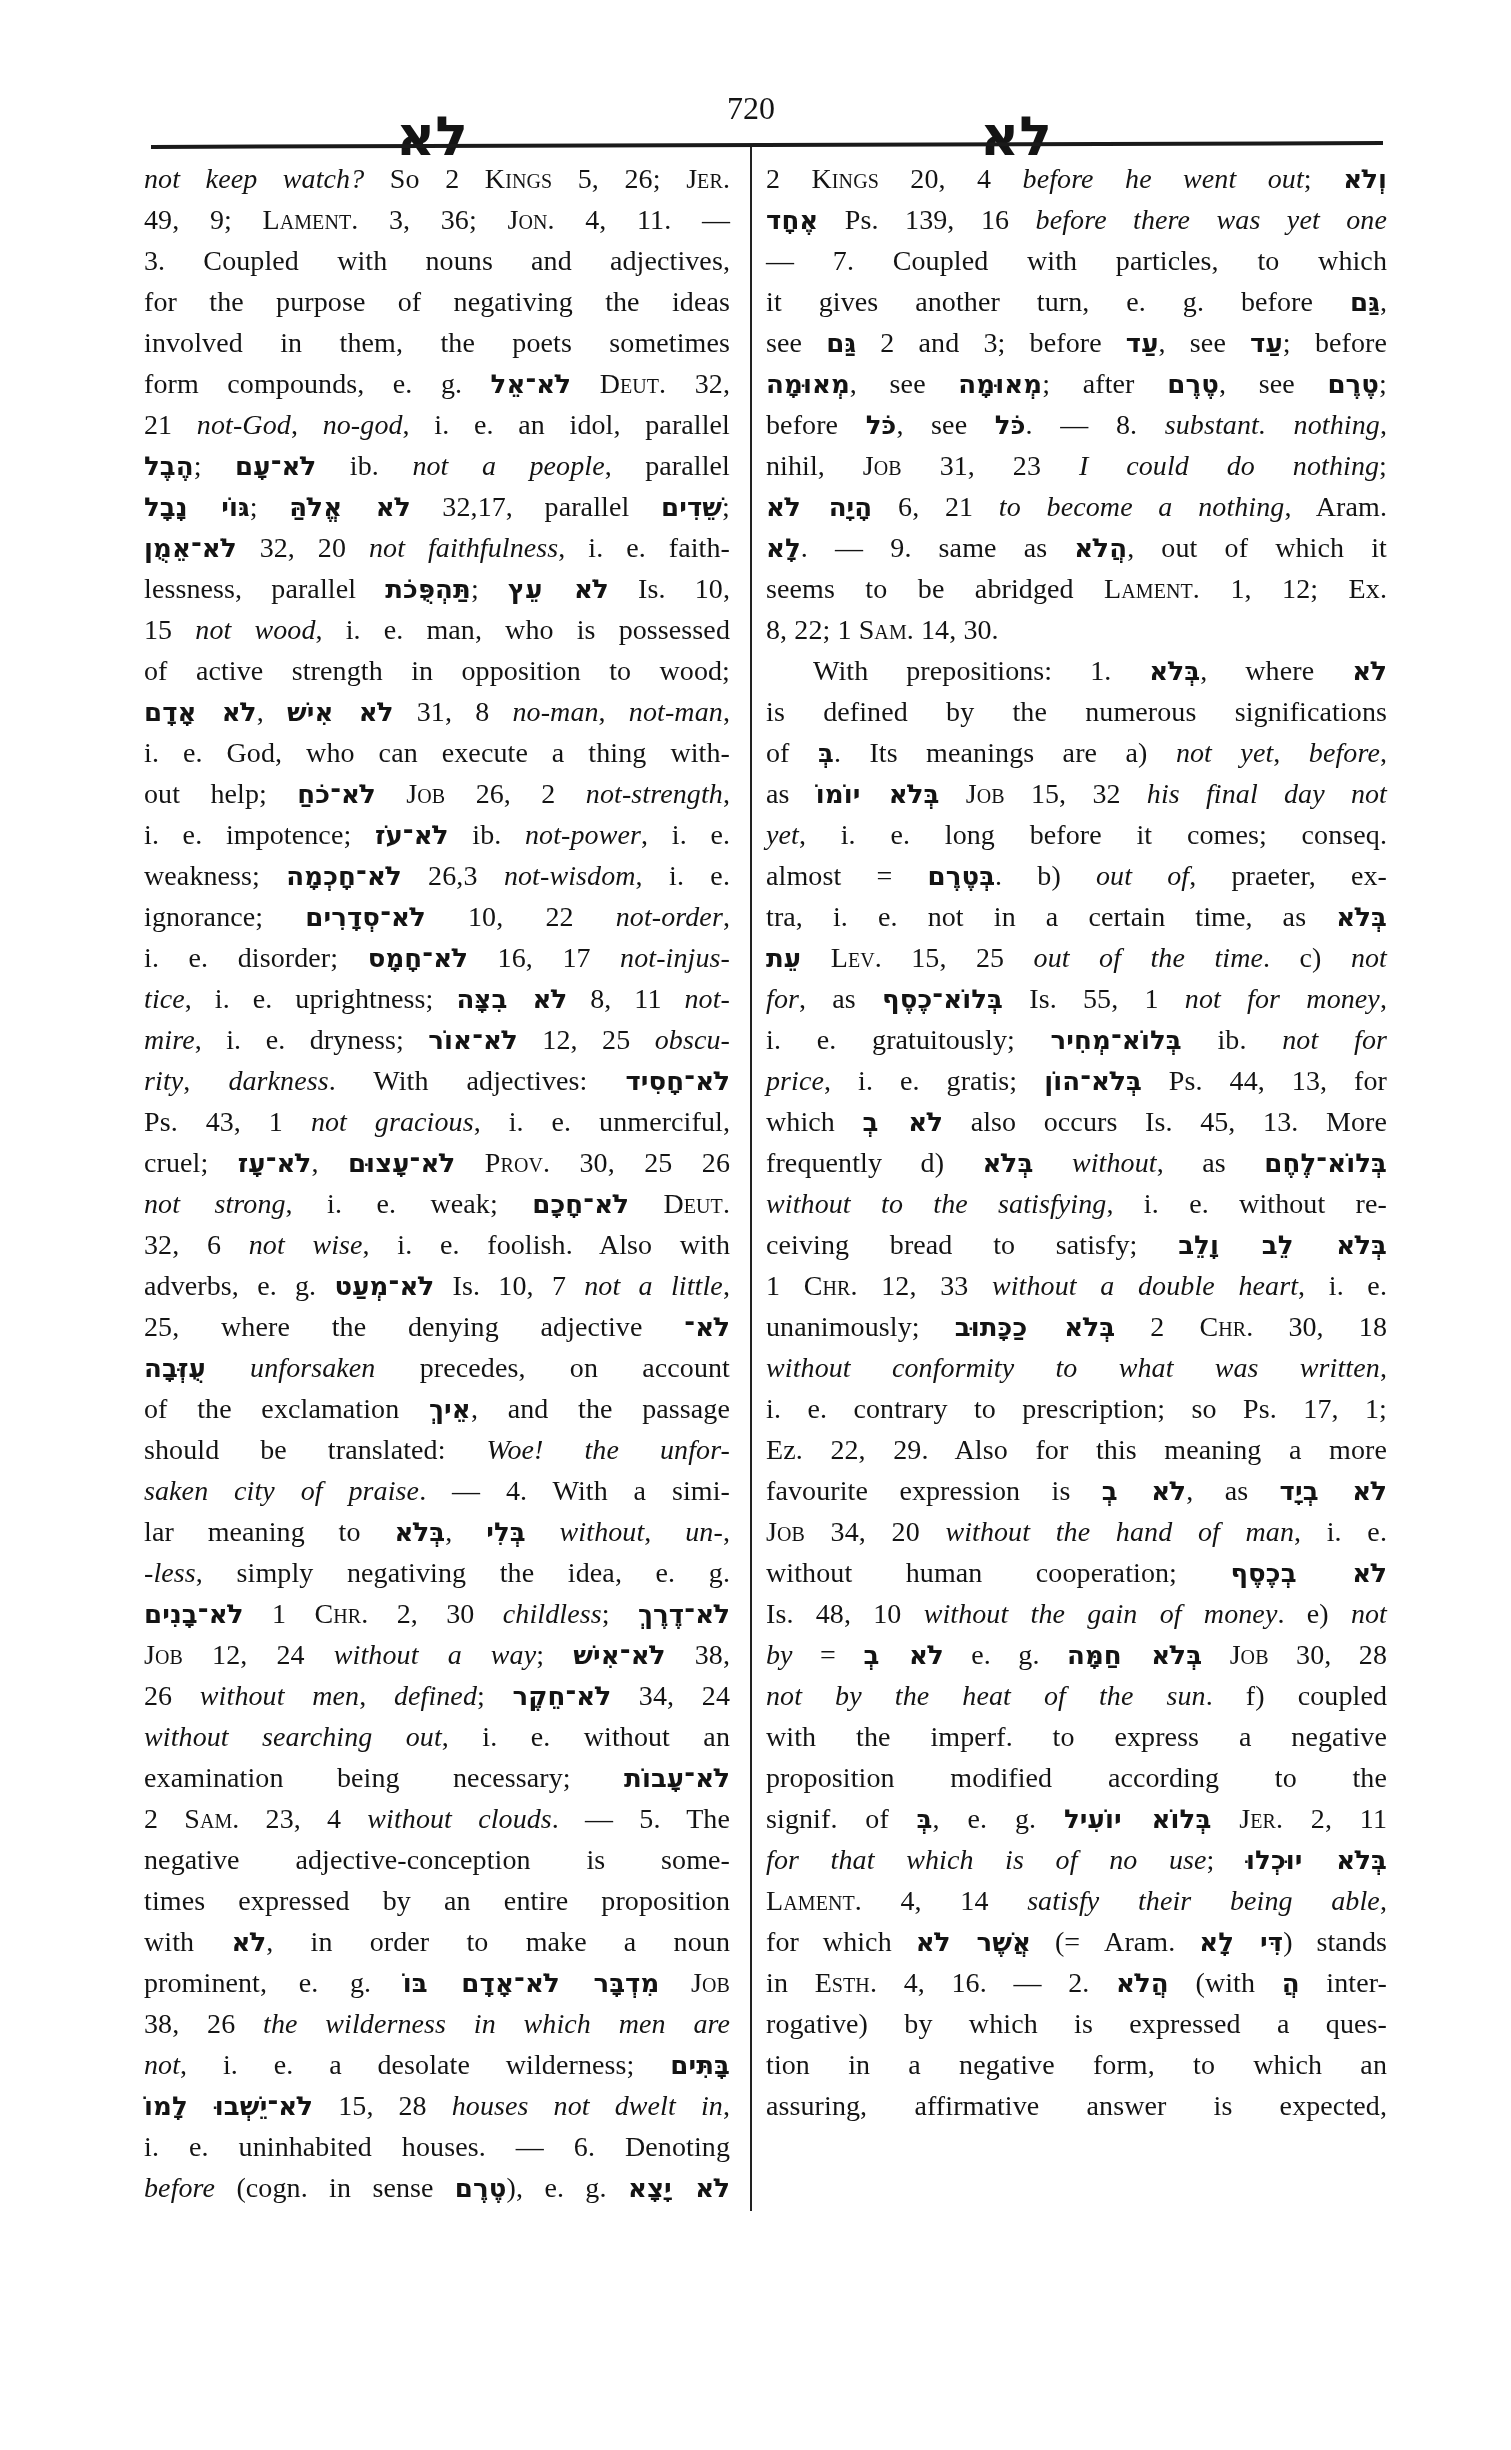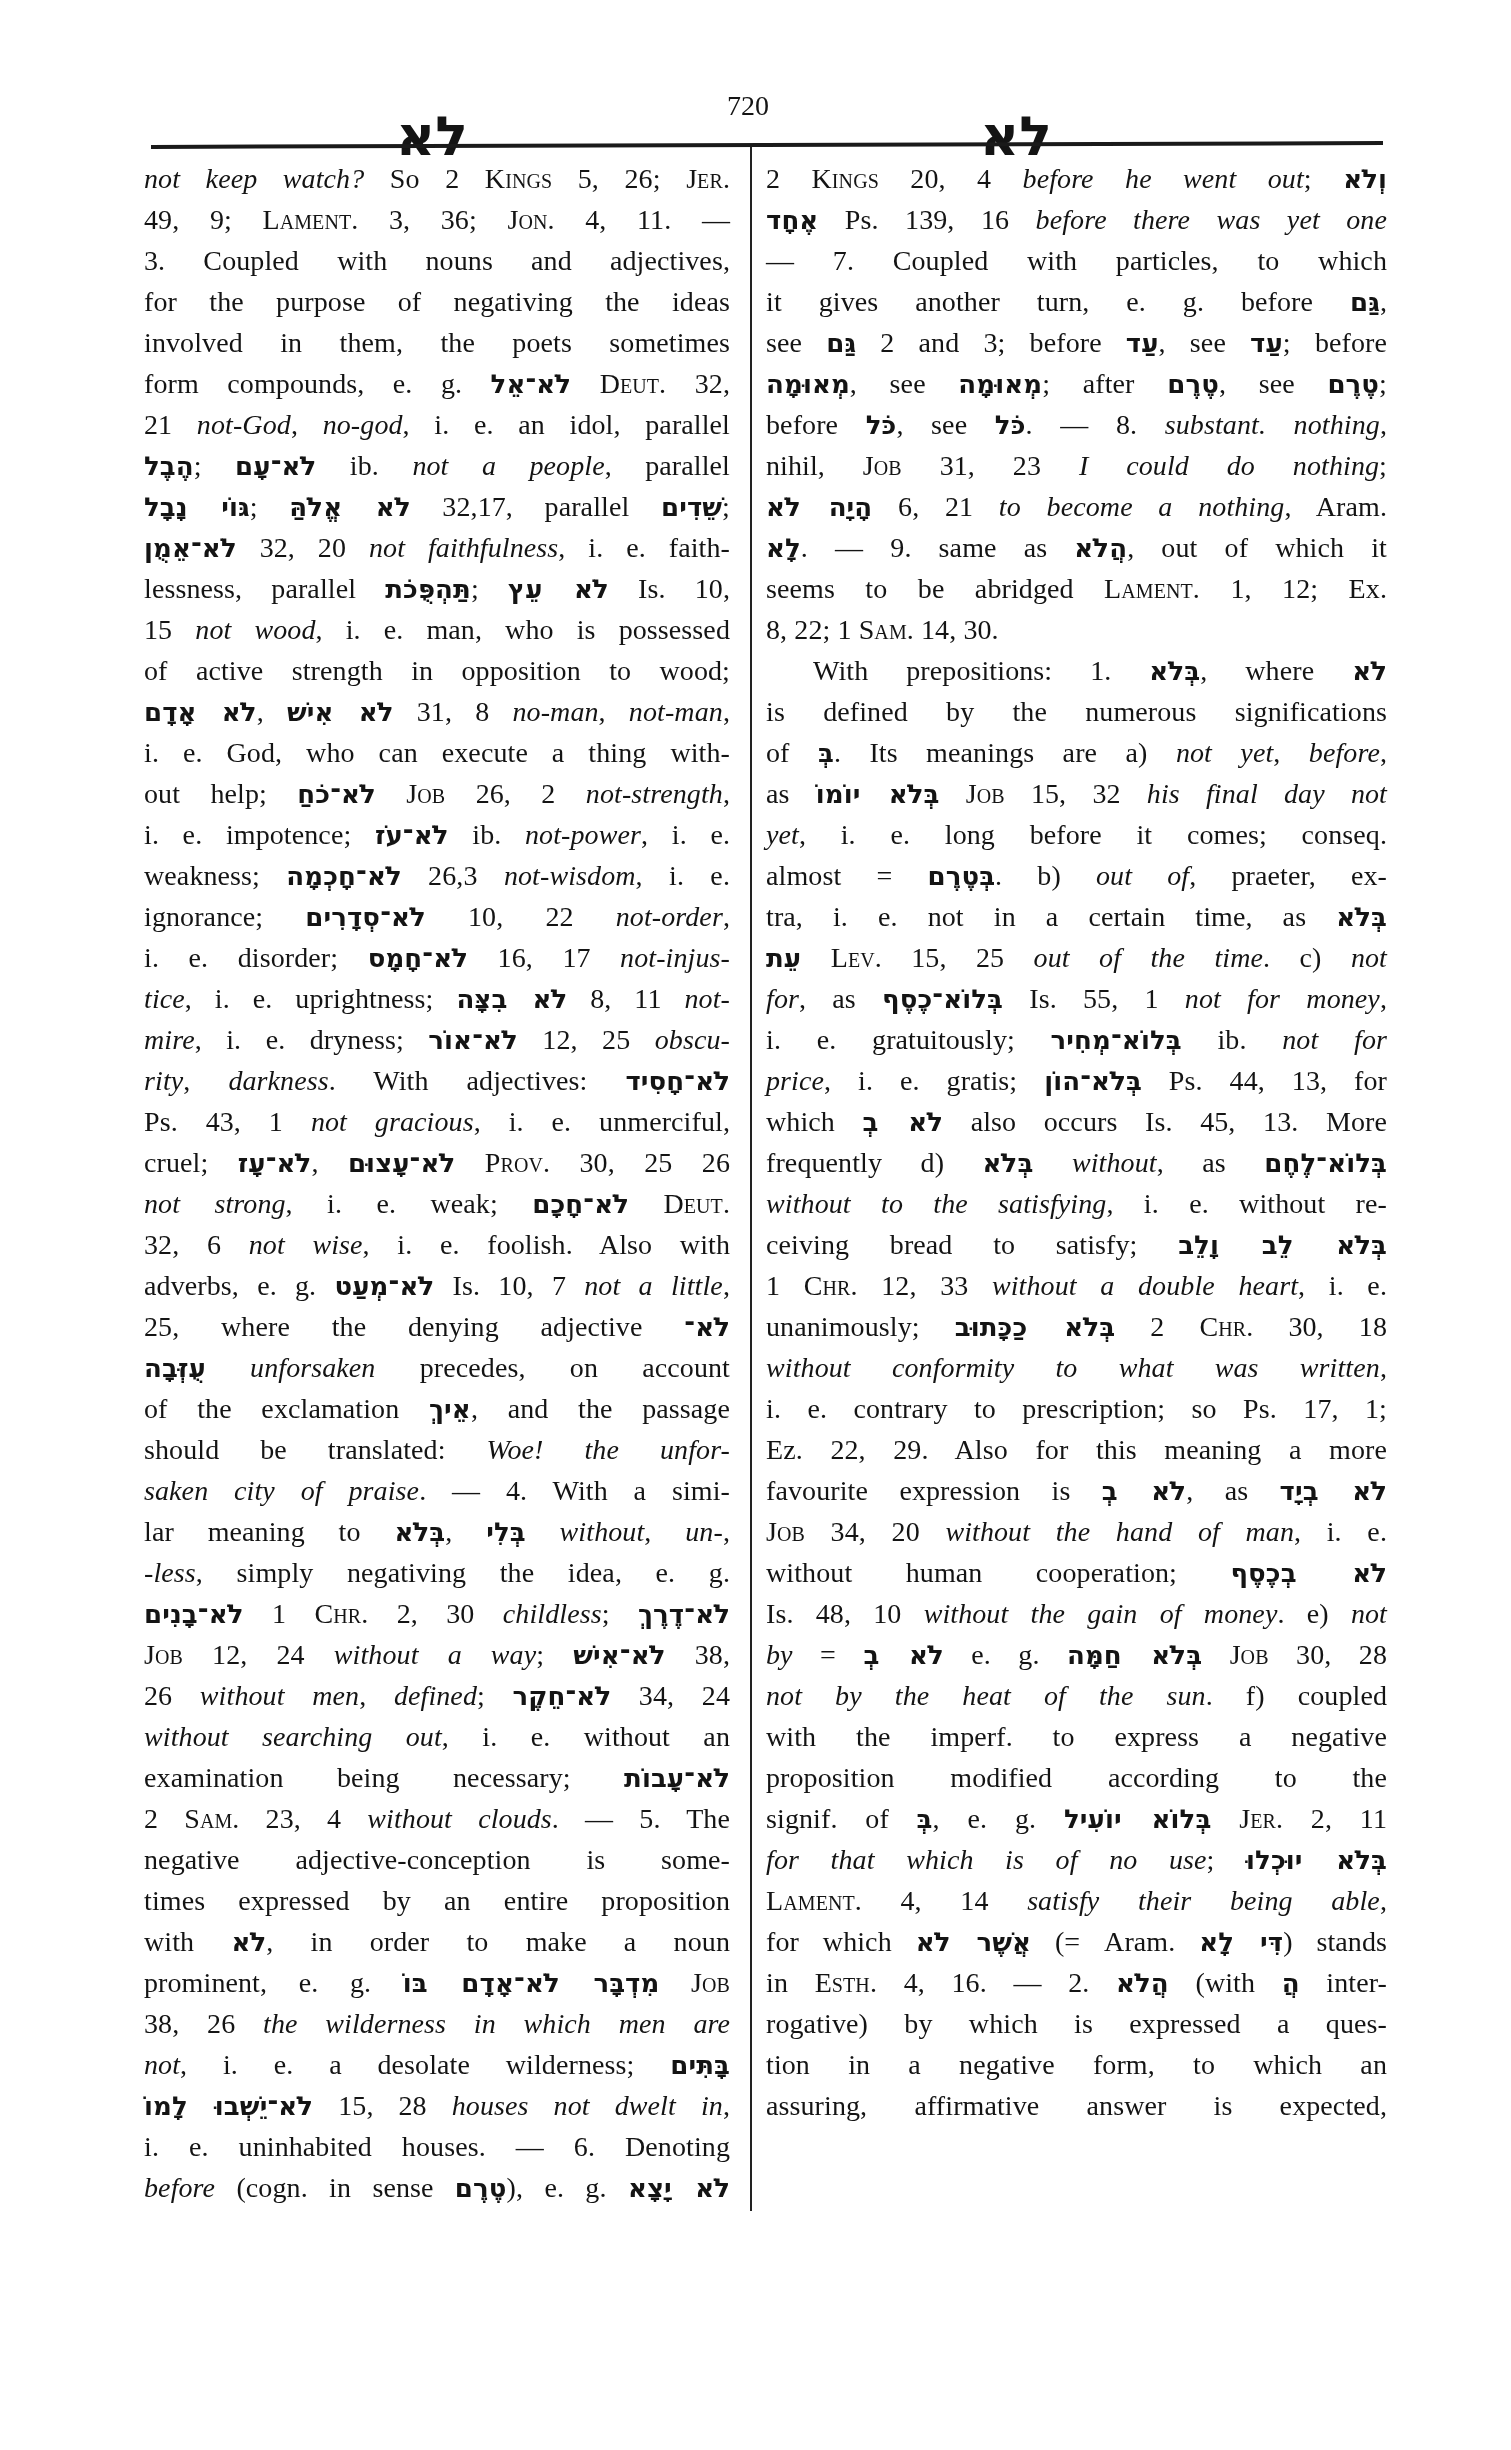--- a/index.html
+++ b/index.html
@@ -5,21 +5,21 @@
   html, body { margin: 0; padding: 0; background: #ffffff; }
   body {
     width: 1512px; height: 2450px; position: relative; overflow: hidden;
     font-family: "DejaVu Serif", "Liberation Serif", serif;
     color: #141414;
   }
   .header { position: absolute; top: 0; left: 0; width: 1512px; height: 144px; }
   .head-word { position: absolute; top: 61px; font-size: 54px; font-weight: bold; direction: rtl; font-family: "DejaVu Sans", sans-serif; margin-top: 44px; }
   .head-left { left: 396px; }
   .head-right { left: 980px; }
-  .page-number { position: absolute; top: 90px; left: 727px; font-size: 28px; font-family: "Liberation Serif", serif; }
+  .page-number { position: absolute; top: 90px; left: 727px; font-size: 32px; font-family: "Liberation Serif", serif; }
   .rule { position: absolute; top: 143px; left: 151px; width: 1232px; height: 3.6px; background: #1a1a1a; transform: rotate(-0.18deg); }
   .col-divider { position: absolute; top: 147px; left: 750px; width: 1.8px; height: 2064px; background: #222; }
   .column { position: absolute; top: 158px; }
   .col-left { left: 144px; width: 586px; }
   .col-right { left: 766px; width: 621px; }
   .line {
     height: 41px; line-height: 41px; font-size: 28px;
     font-family: "Liberation Serif", serif;
     white-space: nowrap; text-align: justify; text-align-last: justify;
     letter-spacing: 0.1px;

